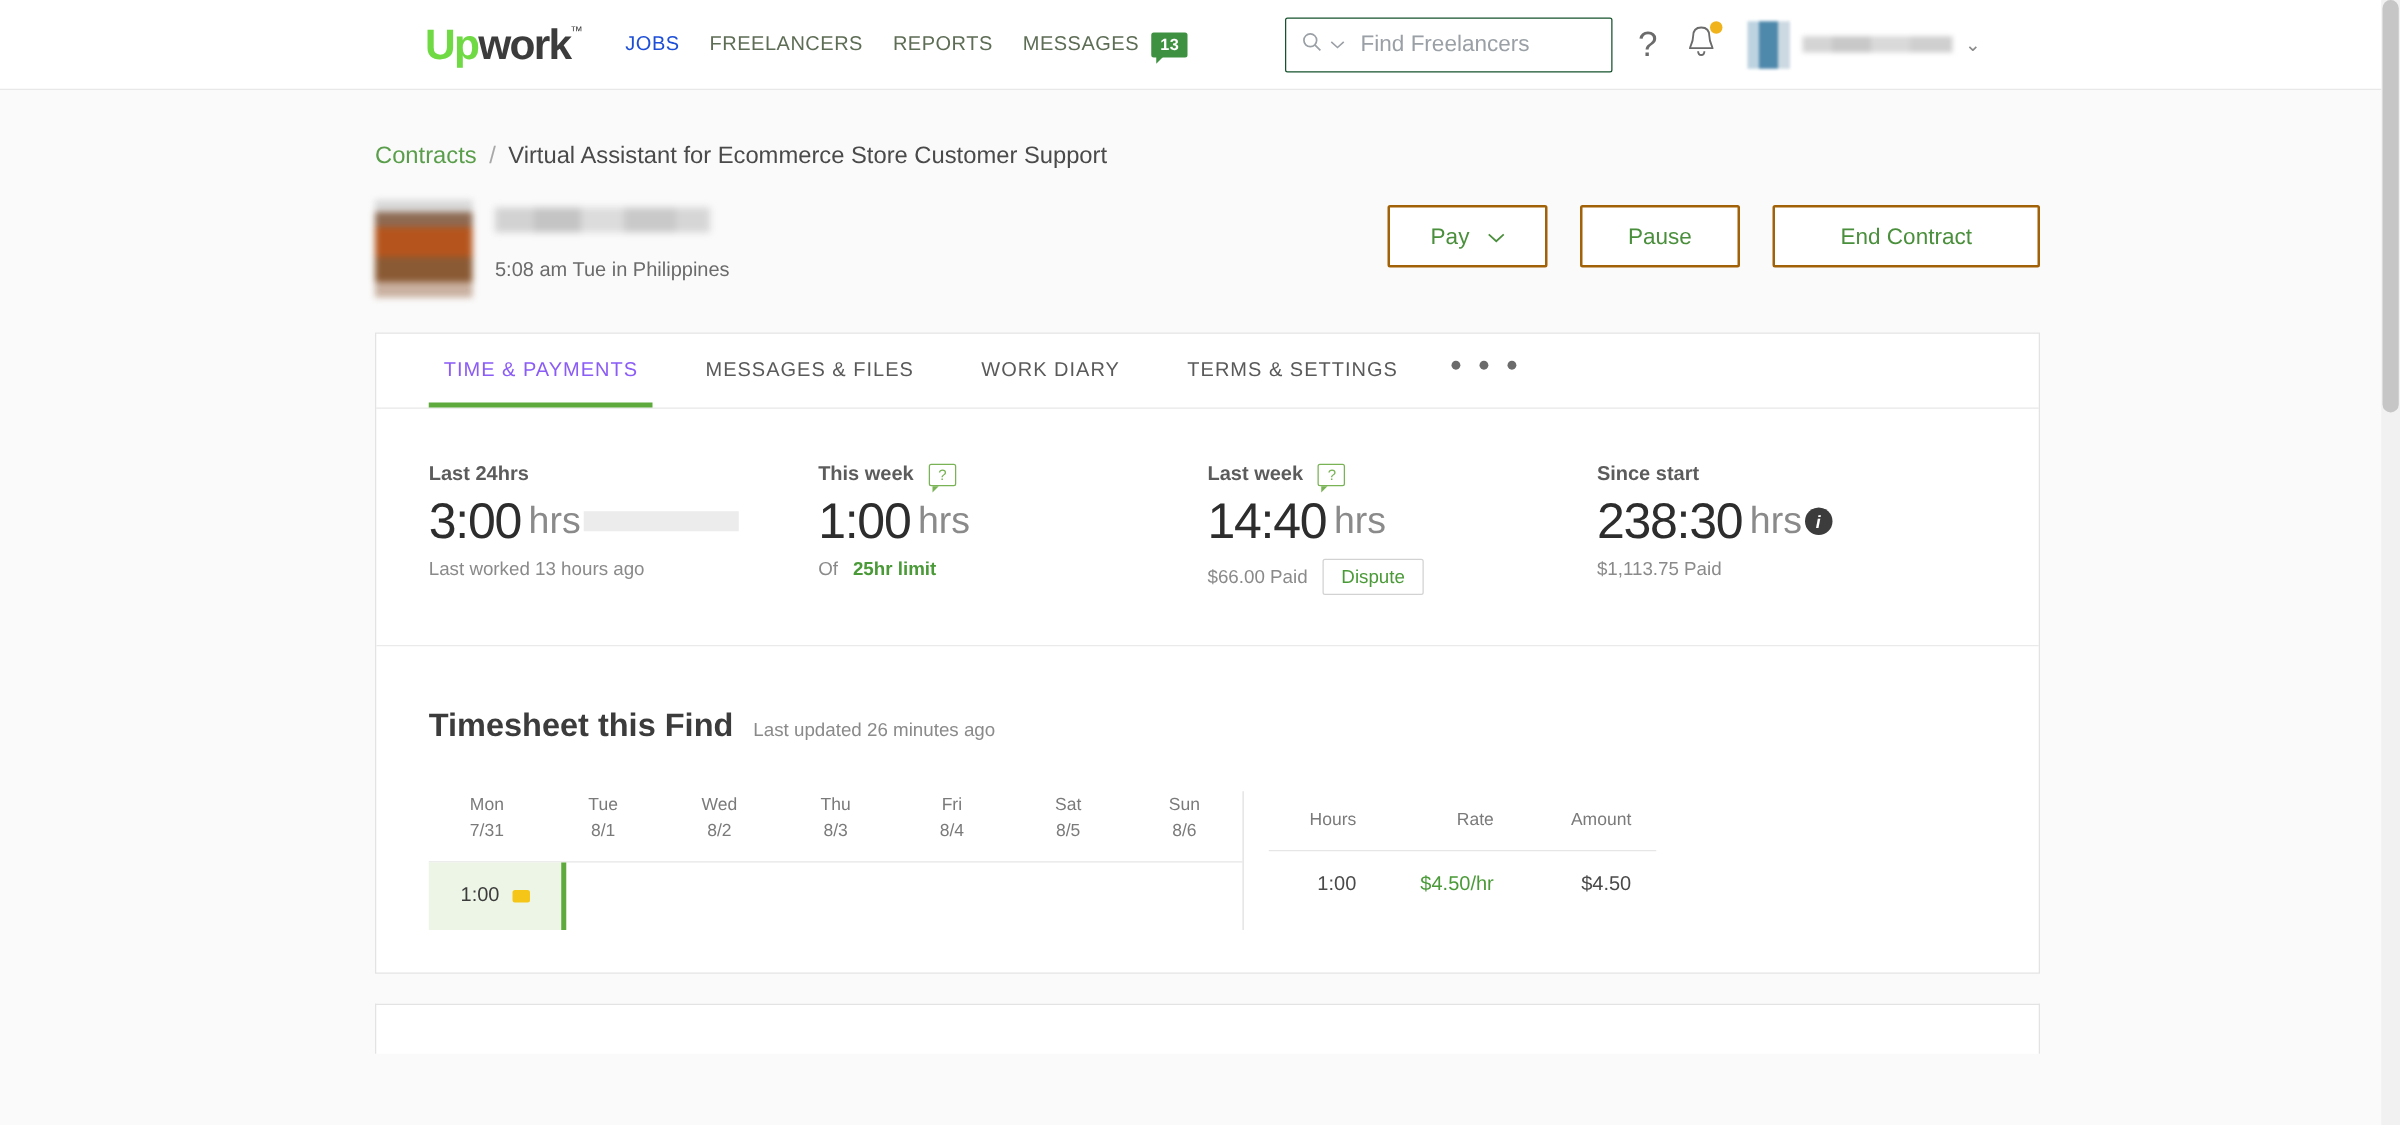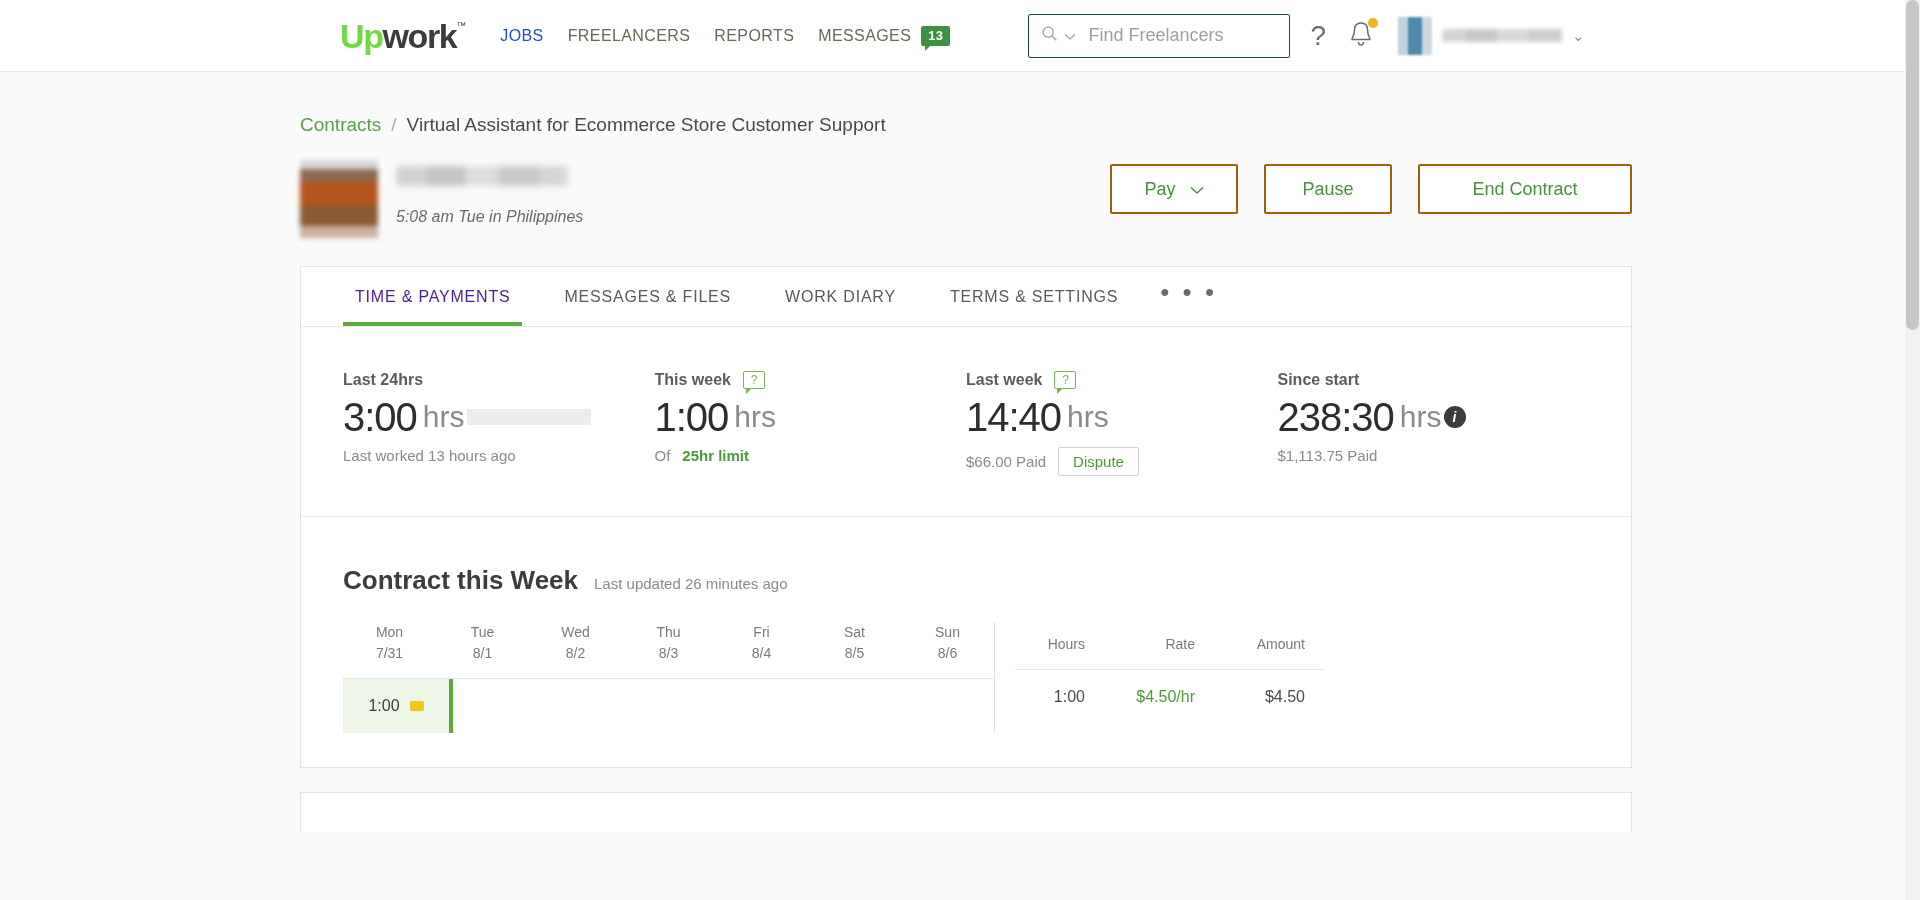--- a/index.html
+++ b/index.html
@@ -129,21 +129,21 @@
     background:
       linear-gradient(180deg,
         #d8d8d8 0 12%,
         #8e6a52 12% 28%,
         #b5551d 28% 58%,
         #8a5a34 58% 84%,
         #c9b0a0 84% 100%);
     filter: blur(2.4px);
     flex: none;
   }
-  .fl-meta { padding-top: 6px; font-style: italic; }
+  .fl-meta { padding-top: 6px; }
   .fl-name-blur {
     width: 172px; height: 20px;
     background: linear-gradient(90deg,#d2d2d2 0 18%, #c4c4c4 18% 40%, #dcdcdc 40% 60%, #c9c9c9 60% 84%, #d6d6d6 84% 100%);
     filter: blur(3px);
     margin-bottom: 22px;
   }
   .fl-time { font-size: 16px; color: #6b6b6b; }
 
   .actions { margin-left: auto; display: flex; gap: 26px; padding-top: 4px; }
   .btn-outline {
@@ -181,21 +181,21 @@
   .tab {
     font-size: 16px;
     letter-spacing: 0.8px;
     color: #5a5a5a;
     padding: 20px 12px 19px;
     margin-right: 30px;
     cursor: pointer;
     position: relative;
     white-space: nowrap;
   }
-  .tab.active { color: #4c1d95; }
+  .tab.active { color: #8b5cf6; }
   .tab.active::after {
     content: "";
     position: absolute;
     left: 0; right: 0; bottom: -1px;
     height: 4px; background: #5faa3d;
   }
   .tab-more { font-size: 26px; color: #6b6b6b; letter-spacing: 3px; cursor: pointer; padding-bottom: 8px; }
 
   
   .stats {
@@ -247,21 +247,21 @@
     display: flex; align-items: center; justify-content: center;
     cursor: pointer;
   }
 
   
   .timesheet { padding: 48px 42px 0; }
   .ts-head { display: flex; align-items: baseline; gap: 16px; }
   .ts-title { font-size: 26px; font-weight: bold; color: #3c3c3c; }
   .ts-sub { font-size: 15px; color: #8a8a8a; }
 
-  .ts-table { margin-top: 26px; display: flex; }
+  .ts-table { margin-top: 37px; display: flex; }
   .ts-col-head { text-align: center; font-size: 14px; color: #7a7a7a; line-height: 1.5; padding-bottom: 14px; }
   .day-col { width: 93px; }
   .ts-right { border-left: 1px solid #e0e0e0; display: flex; margin-left: 0; }
   .h-col { width: 90px; text-align: right; }
   .r-col { width: 110px; text-align: right; }
   .a-col { width: 110px; text-align: right; }
   .ts-rowline { border-top: 1px solid #e6e6e6; }
   .ts-body { display: flex; height: 54px; align-items: center; }
   .cell { font-size: 16px; color: #4a4a4a; }
   .cell-filled {
@@ -428,21 +428,21 @@
           <span class="stat-num">238:30</span>
           <span class="stat-unit">hrs</span>
           <span class="info-icon">i</span>
         </div>
         <div class="stat-sub">$1,113.75 Paid</div>
       </div>
     </div>
 
     <div class="timesheet">
       <div class="ts-head">
-        <span class="ts-title">Contract this Week</span>
+        <span class="ts-title">Timesheet this Find</span>
         <span class="ts-sub">Last updated 26 minutes ago</span>
       </div>
 
       <div class="ts-table">
         <div>
           <div style="display:flex">
             <div class="ts-col-head day-col">
               <div>Mon</div>
               <div>7/31</div>
             </div>

